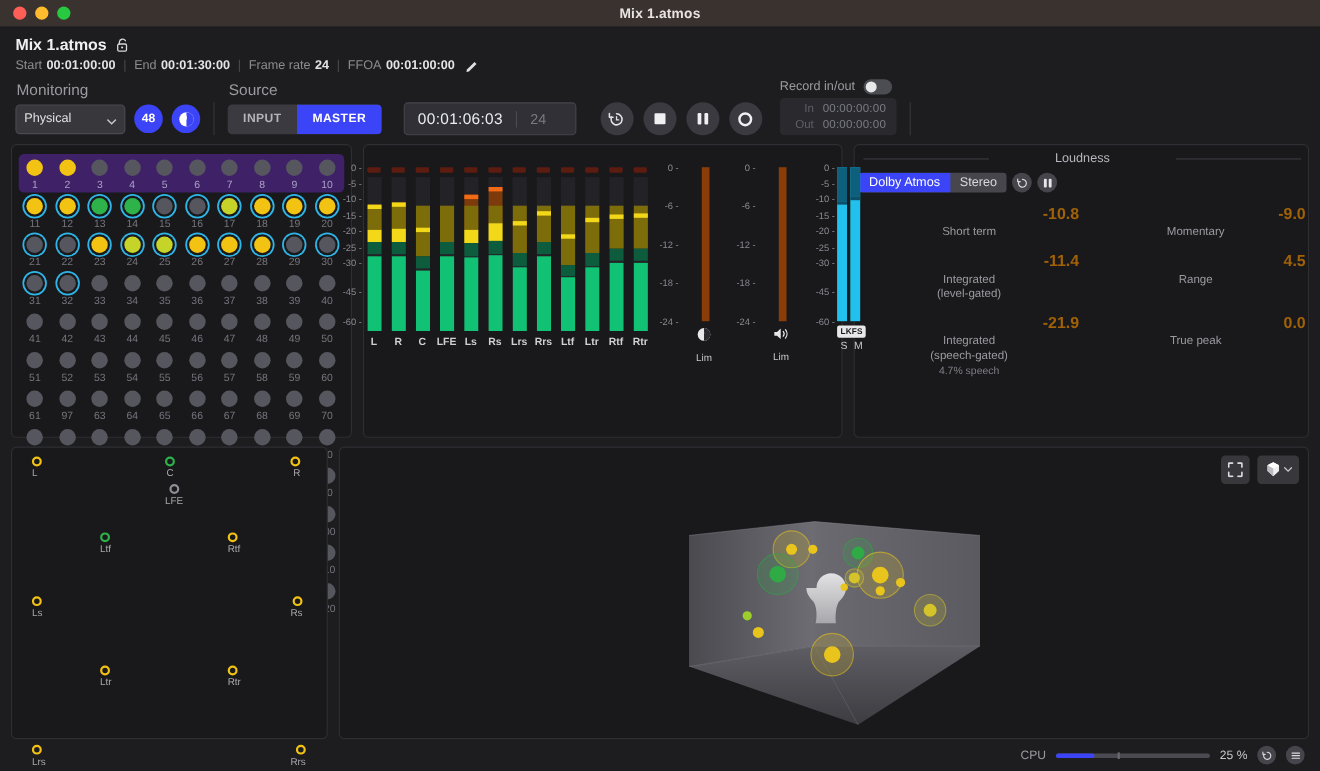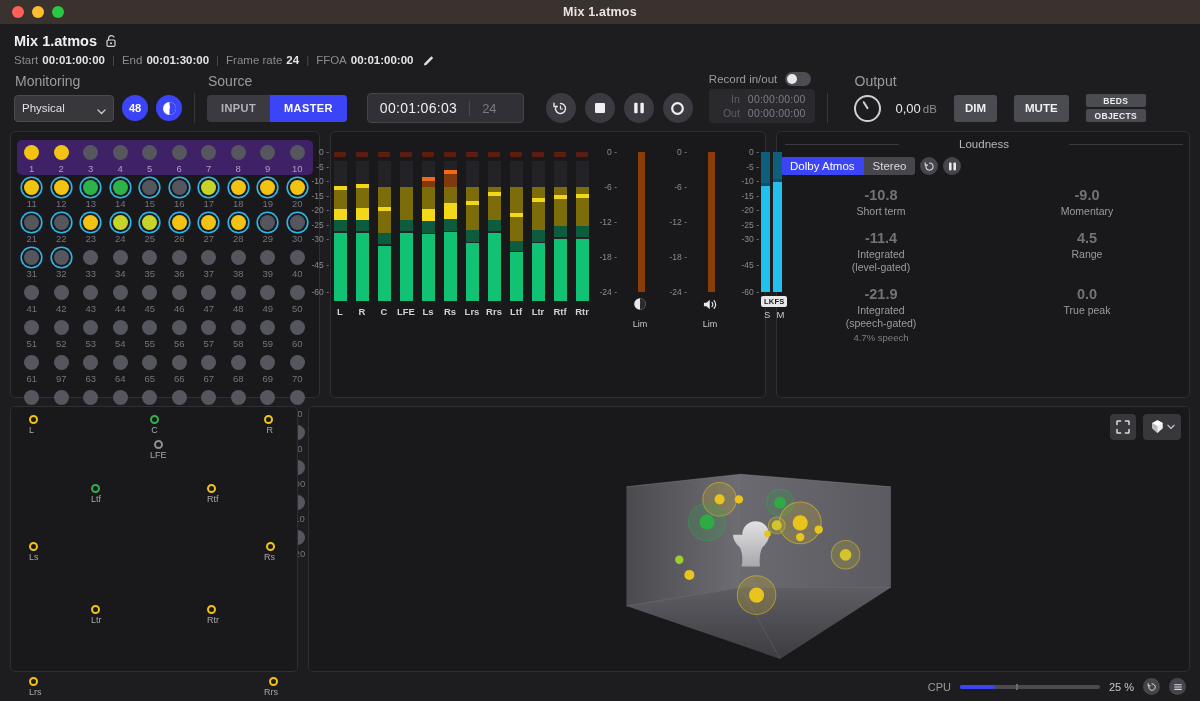--- a/index.html
+++ b/index.html
@@ -167,21 +167,21 @@
     content:""; position:absolute; top:50%; width:28%; height:1px; background:#3a3a40;
   }
   .loud-title::before{left:4px}.loud-title::after{right:4px}
   .loud-tabs { display:flex; align-items:center; gap:5px; margin-bottom:12px; }
   .ltabs { display:flex; background:#46464c; border-radius:3px; overflow:hidden; }
   .ltabs div { padding:3px 9px; font-size:11.5px; color:#d8d8dc; }
   .ltabs div.on { background:#3b44f6; color:#fff; }
   .lbtn { width:18px; height:18px; border-radius:50%; background:#45454b; display:flex; align-items:center; justify-content:center; }
   .lgrid { display:grid; grid-template-columns:1fr 1fr; gap:12px 6px; }
   .lcell { text-align:center; }
-  .lval { font-size:14.5px; font-weight:bold; color:#737373; }
+  .lval { font-size:14.5px; font-weight:bold; color:#a16207;text-align:right; }
   .llab { font-size:10.5px; color:#9a9aa0; line-height:13px; margin-top:2px; }
   .lsub { font-size:9.5px; color:#7e7e86; margin-top:2px; }
 
   
   .bottom { flex:1; display:flex; padding:8px 10px 0 10px; gap:10px; min-height:0; }
   .spk { width:288px; flex:none; position:relative; }
   .spkpt { position:absolute; display:flex; flex-direction:column; align-items:flex-start; }
   .spkpt b { width:9px; height:9px; border-radius:50%; border:2px solid #f2c313; box-sizing:border-box; }
   .spkpt b.grn { border-color:#2eb34a; }
   .spkpt b.gry { border-color:#8e8e96; }
@@ -326,37 +326,20 @@
         </div>
         <div class="rec-line">
           <span class="k">Out</span>
           <span class="v">00:00:00:00</span>
         </div>
       </div>
     </div>
 
     <div class="divider-v"></div>
 
-    <div class="grp out-grp">
-      <div class="grp-label">Output</div>
-      <div class="ctl-row">
-        <div class="knob">
-            <i></i>
-          </div>
-        <div class="db">
-          <span>0,00</span><em>dB</em>
-        </div>
-        <div class="sqbtn">DIM</div>
-        <div class="sqbtn">MUTE</div>
-        <div class="stack">
-          <div>BEDS</div>
-          <div>OBJECTS</div>
-        </div>
-      </div>
-    </div>
   </div>
 
   <div class="body">
     <div class="panel chgrid" id="chgrid">
         <div class="chrow beds">
           <div class="chcell">
             <div class="chdot" style="background: rgb(242, 195, 19);"></div>
             <div class="chnum">1</div>
           </div>
           <div class="chcell">

